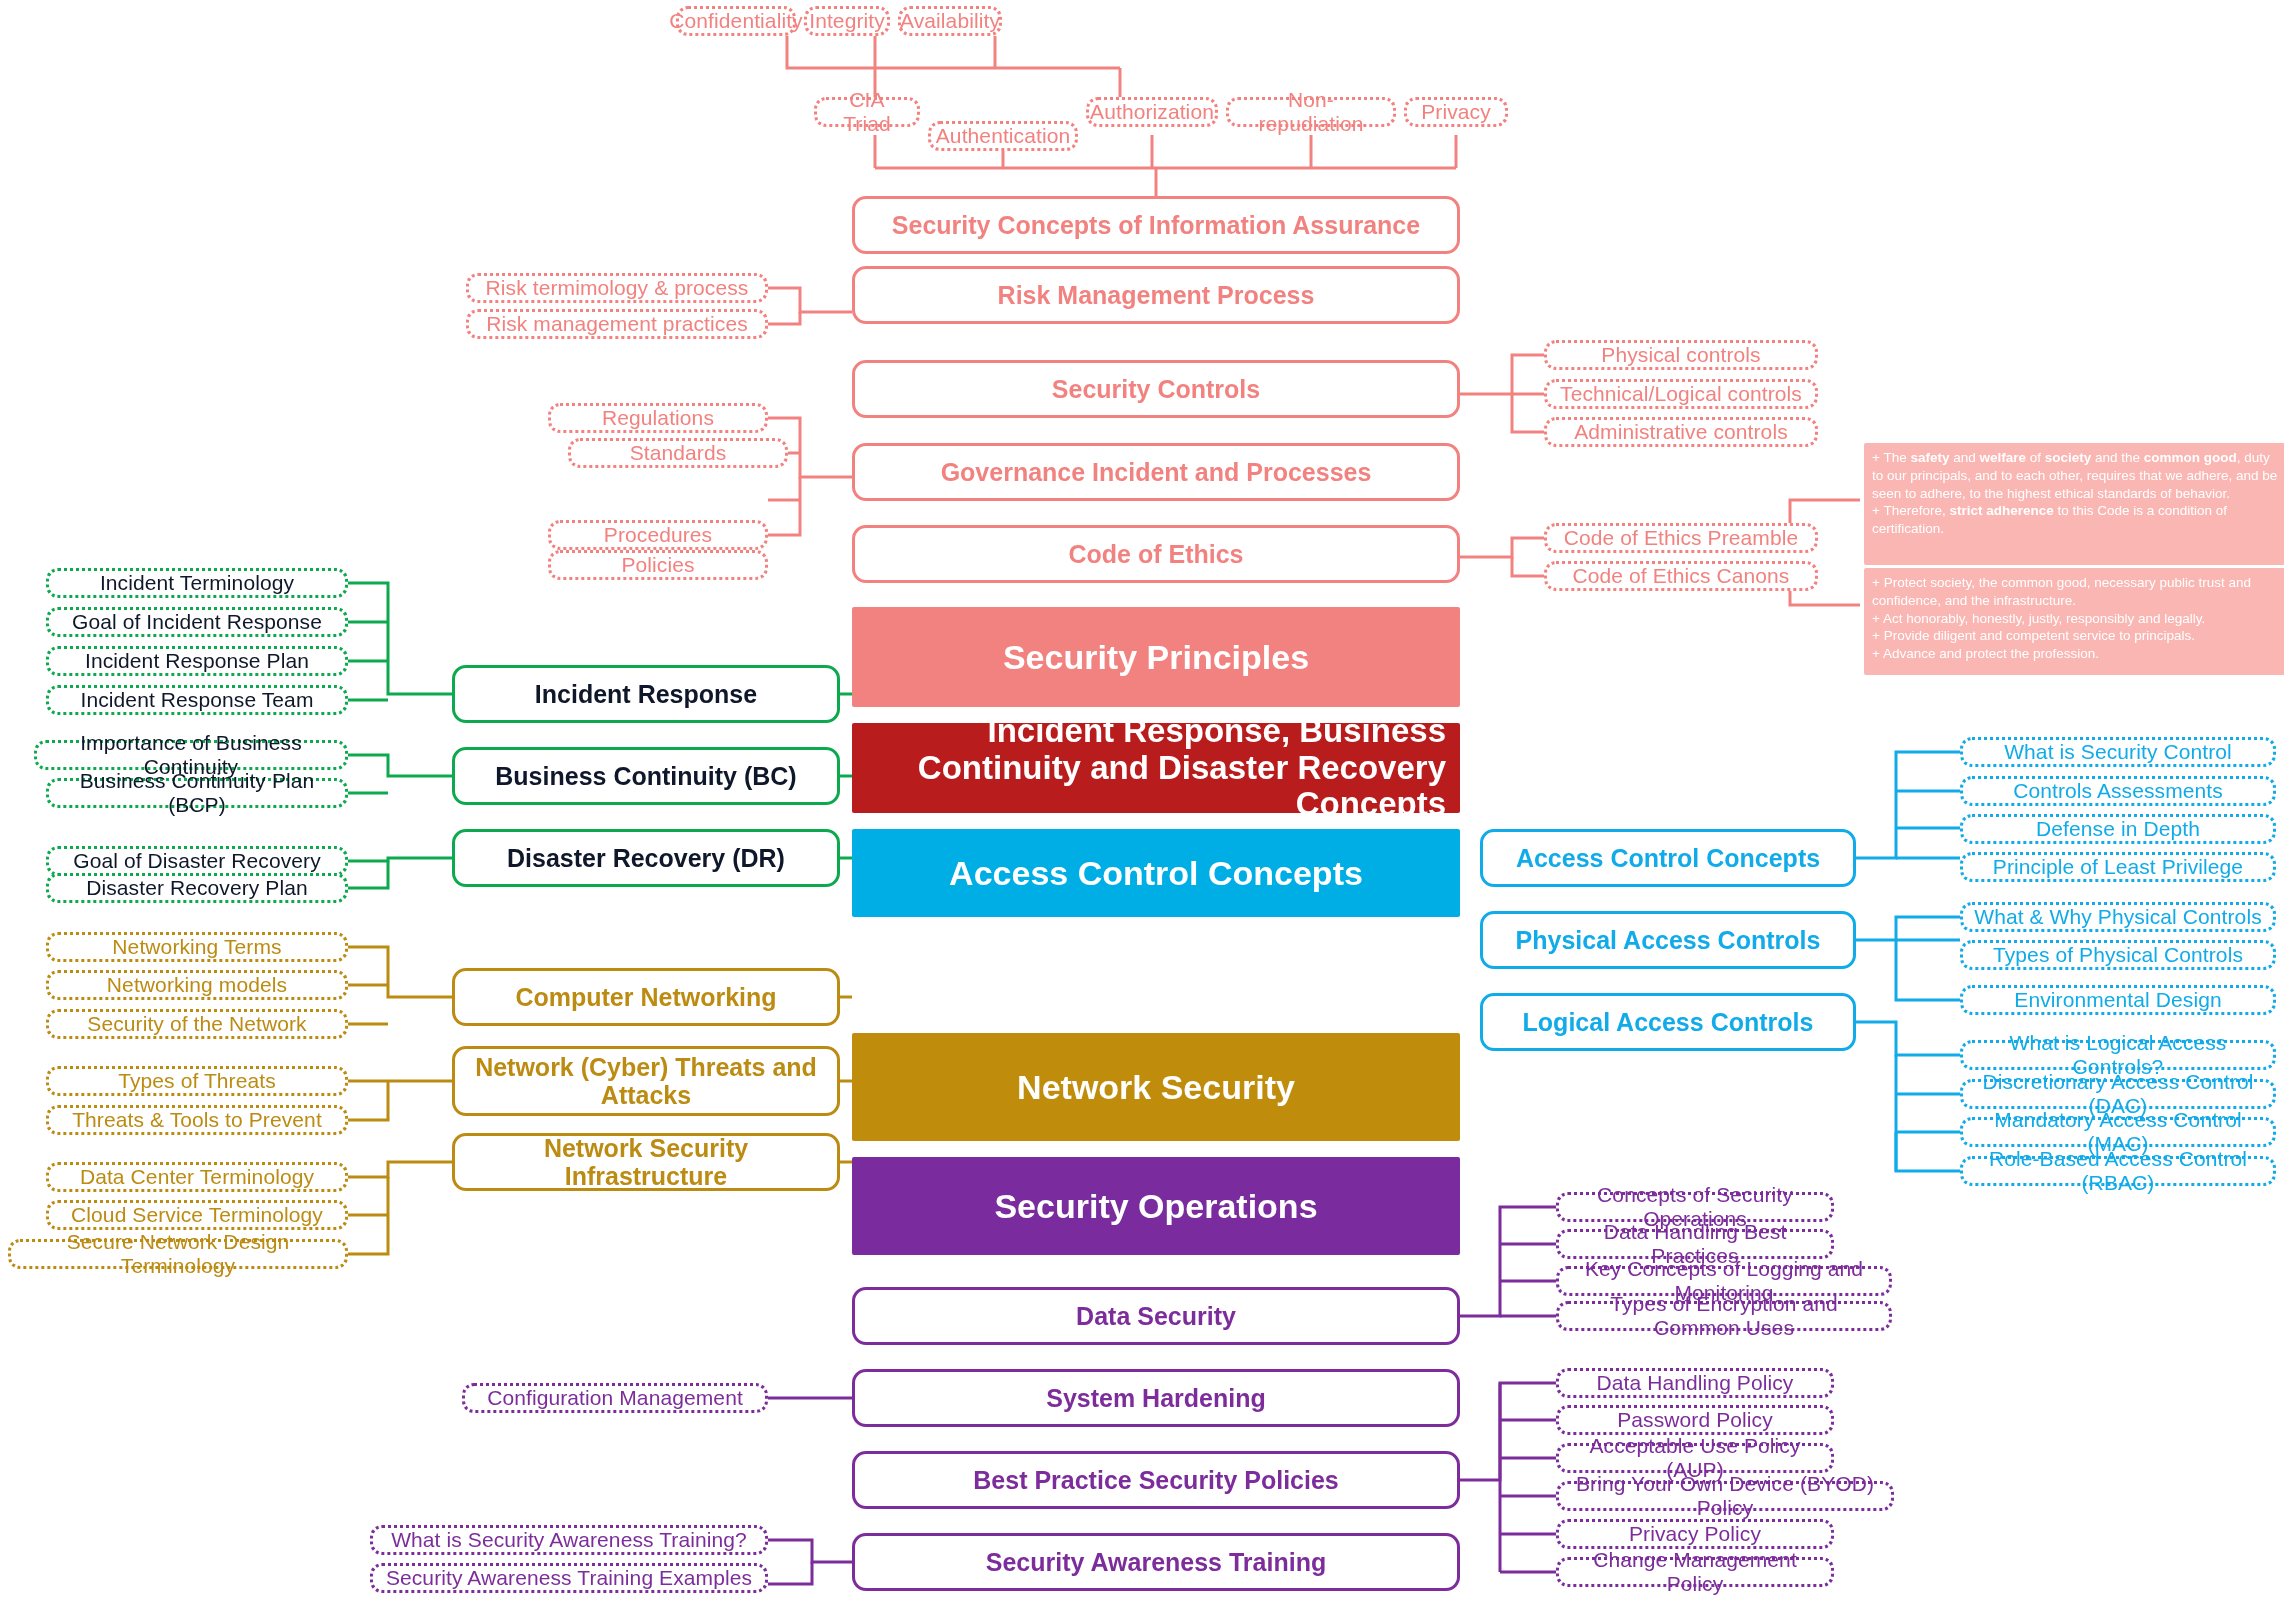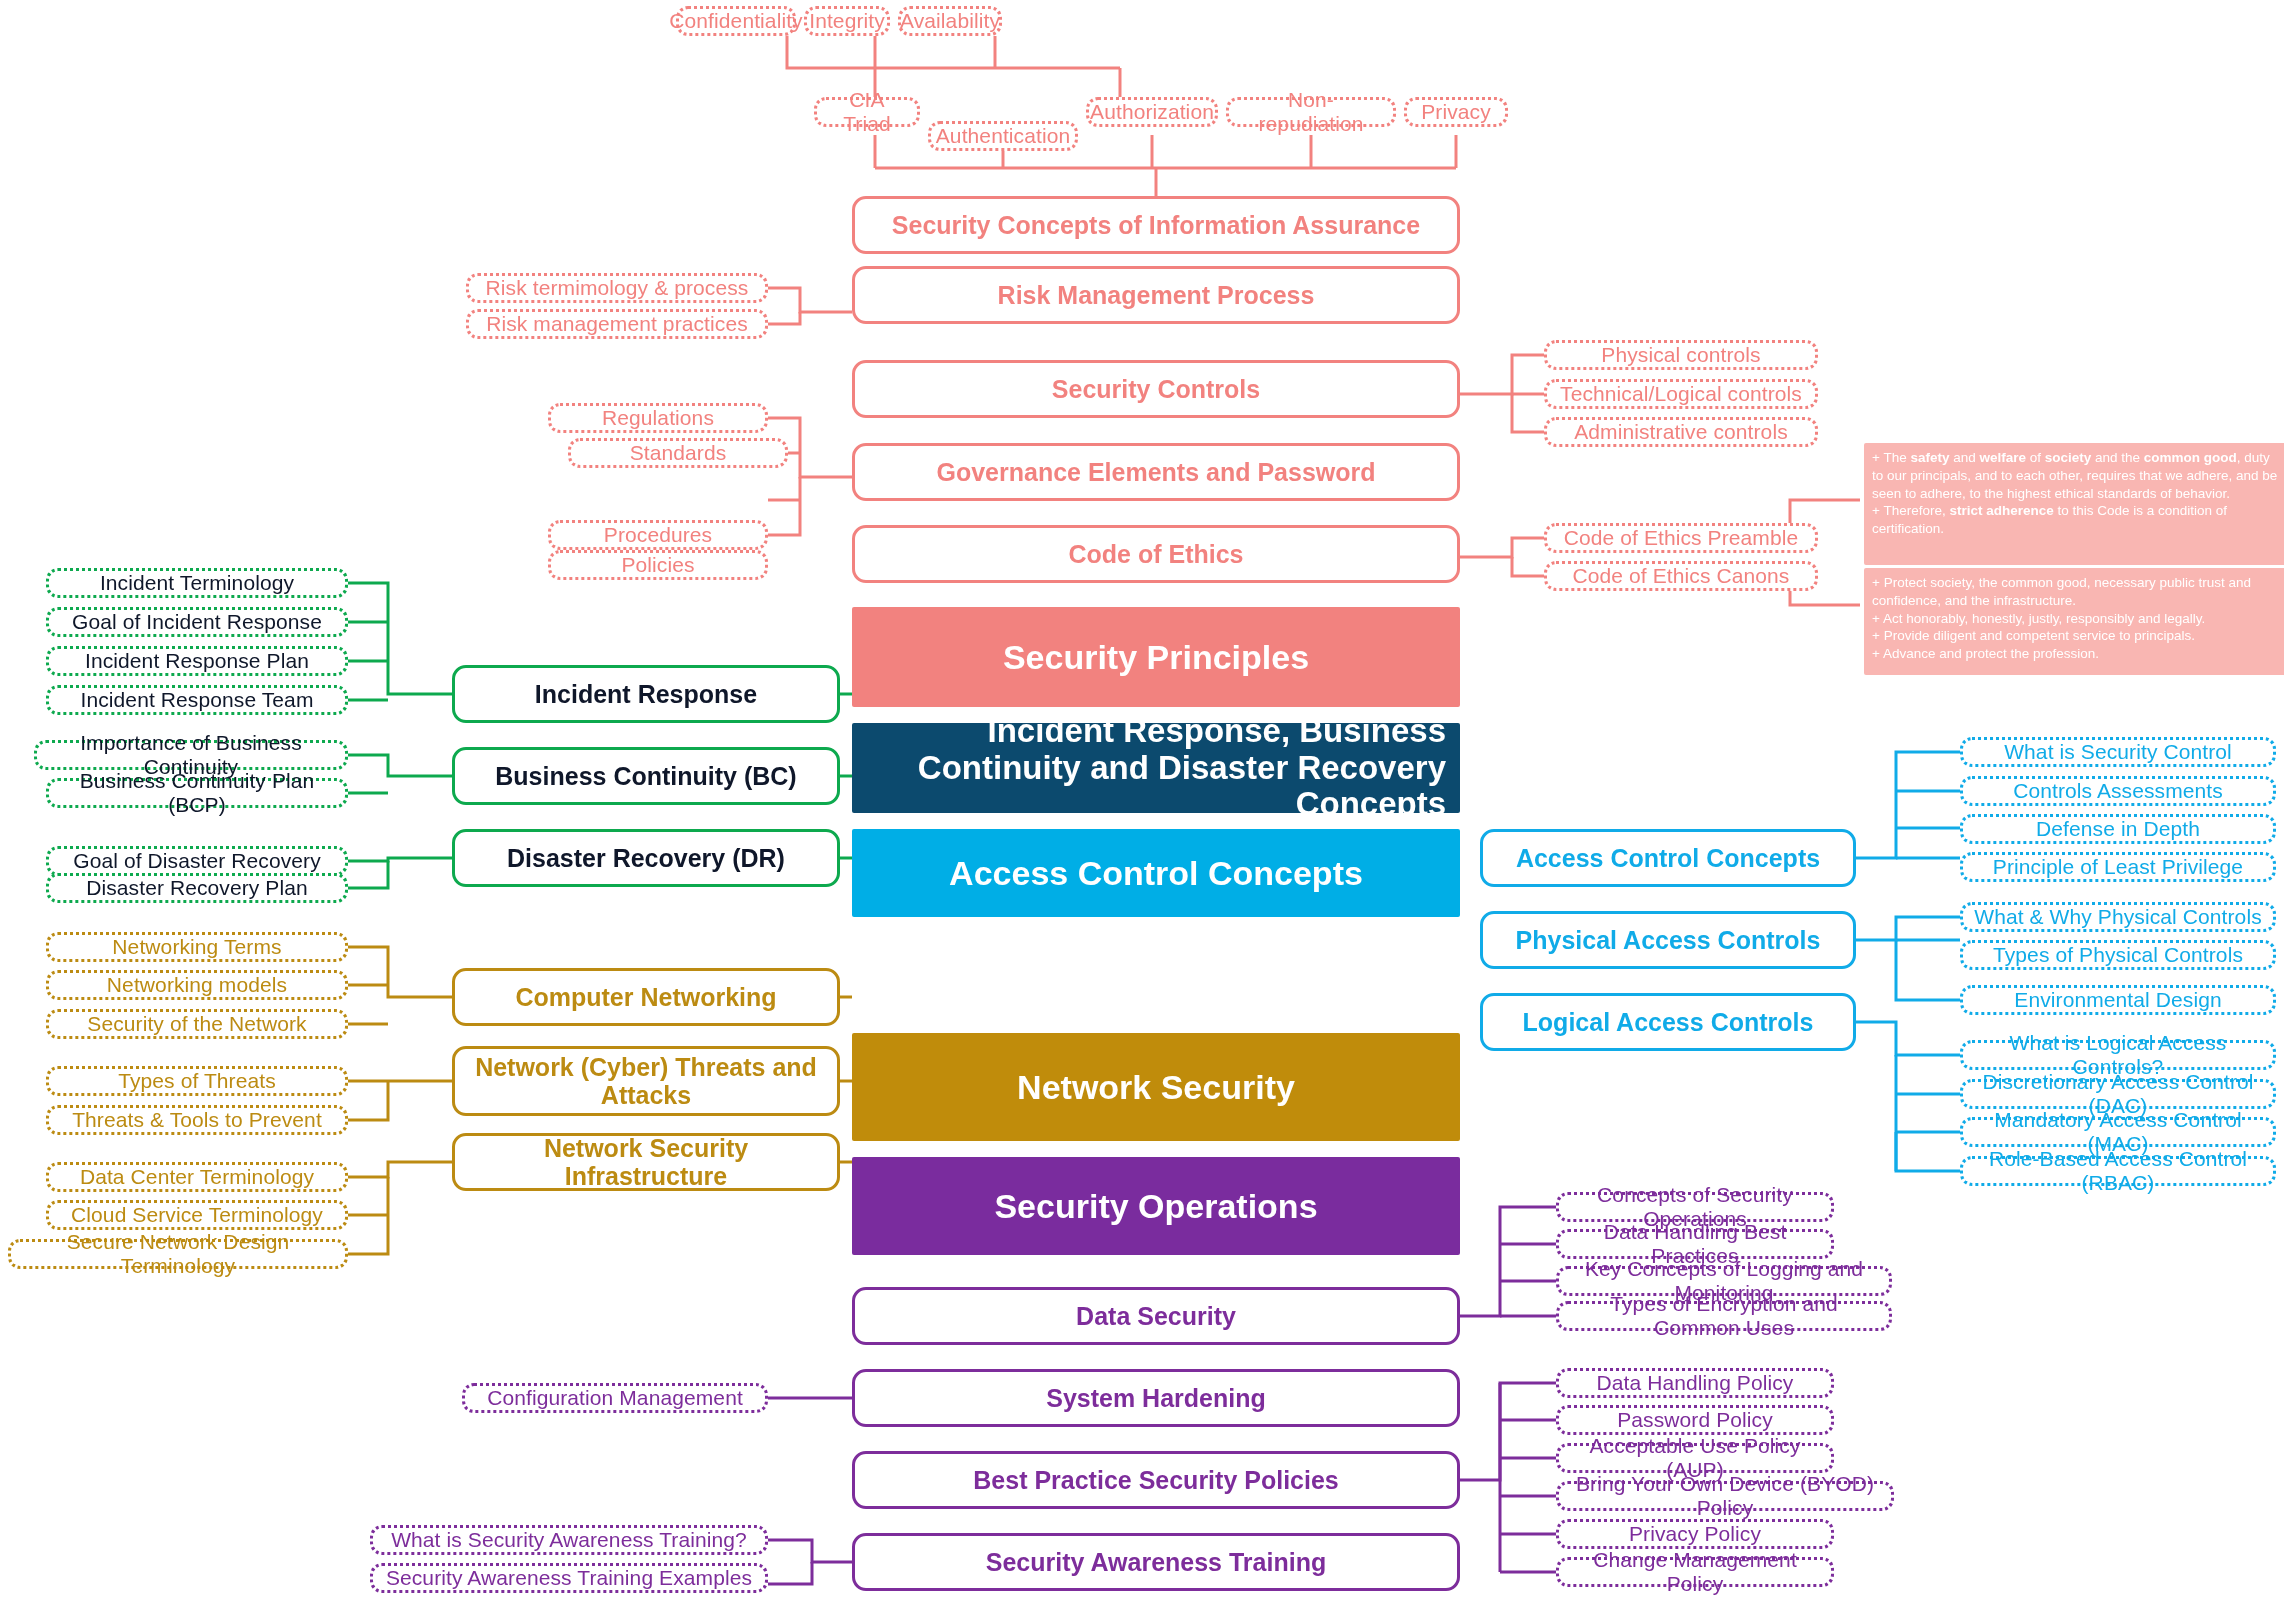--- a/index.html
+++ b/index.html
@@ -48,21 +48,21 @@
   .note b{font-weight:700;color:#fff;}
 
   
   .c-red   {border-color:#F2827F;color:#F2827F;}
   .c-green {border-color:#0DA94E;color:#0f172a;}
   .c-blue  {border-color:#10ABE8;color:#10ABE8;}
   .c-gold  {border-color:#BC8B12;color:#BC8B12;}
   .c-purple{border-color:#7D2D9B;color:#7D2D9B;}
 
   .t-red   {background:#F2827F;}
-  .t-green {background:#0c4a6e;}
+  .t-green {background:#b91c1c;}
   .t-blue  {background:#00AEE6;}
   .t-gold  {background:#C08C0B;}
   .t-purple{background:#7A2C9E;}
 
   .n-red   {background:#F9B6B2;}
 </style>
 </head>
 <body>
 
 <div id="canvas">
@@ -190,21 +190,21 @@
 
   <div class="node branch c-red" style="left:852px;top:360px;width:608px;height:58px;">Security Controls</div>
   <div class="node leaf c-red" style="left:1544px;top:340px;width:274px;height:30px;">Physical controls</div>
   <div class="node leaf c-red" style="left:1544px;top:379px;width:274px;height:30px;">Technical/Logical controls</div>
   <div class="node leaf c-red" style="left:1544px;top:417px;width:274px;height:30px;">Administrative controls</div>
 
   <div class="node leaf c-red" style="left:548px;top:403px;width:220px;height:30px;text-align:right;">Regulations</div>
   <div class="node leaf c-red" style="left:568px;top:438px;width:220px;height:30px;">Standards</div>
   <div class="node leaf c-red" style="left:548px;top:502px;width:220px;height:30px;margin-top:48px;">Policies</div>
   <div class="node leaf c-red" style="left:548px;top:520px;width:220px;height:30px;">Procedures</div>
-  <div class="node branch c-red" style="left:852px;top:443px;width:608px;height:58px;">Governance Elements and Password</div>
+  <div class="node branch c-red" style="left:852px;top:443px;width:608px;height:58px;">Governance Incident and Processes</div>
 
   <div class="node branch c-red" style="left:852px;top:525px;width:608px;height:58px;">Code of Ethics</div>
   <div class="node leaf c-red" style="left:1544px;top:523px;width:274px;height:30px;">Code of Ethics Preamble</div>
   <div class="node leaf c-red" style="left:1544px;top:561px;width:274px;height:30px;">Code of Ethics Canons</div>
 
   <div class="note n-red" style="position:absolute;left:1864px;top:443px;width:412px;height:110px;" id="note-preamble"><span>+ The <b>safety</b> and <b>welfare</b> of <b>society</b> and the <b>common good</b>, duty to our principals, and to each other, requires that we adhere, and be seen to adhere, to the highest ethical standards of behavior.</span><br><span>+ Therefore, <b>strict adherence</b> to this Code is a condition of certification.</span></div>
   <div class="note n-red" style="position:absolute;left:1864px;top:568px;width:412px;height:95px;">+ Protect society, the common good, necessary public trust and confidence, and the infrastructure.
 + Act honorably, honestly, justly, responsibly and legally.
 + Provide diligent and competent service to principals.
 + Advance and protect the profession.</div>

